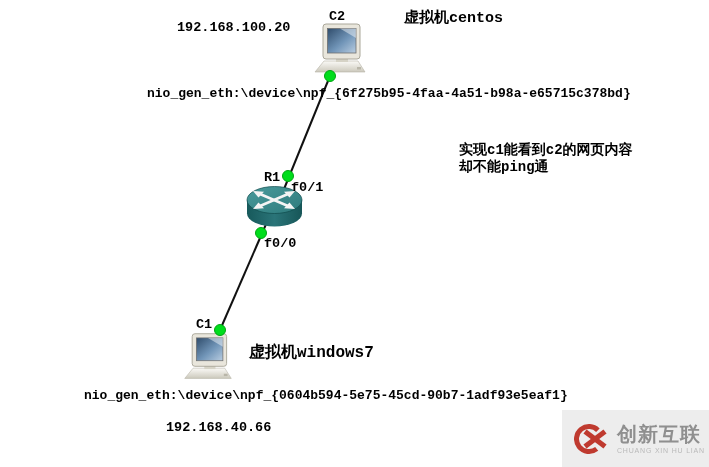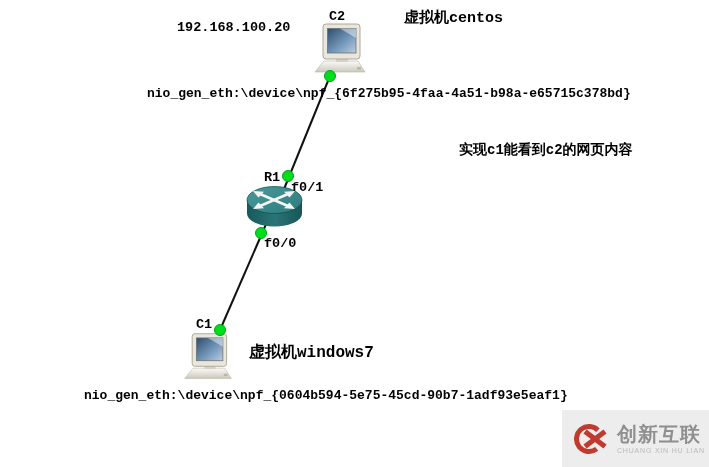--- a/index.html
+++ b/index.html
@@ -118,23 +118,25 @@
   <div class="lbl lbl-vm-c2">虚拟机centos</div>
   <div class="lbl lbl-nio-c2">nio_gen_eth:\device\npf_{6f275b95-4faa-4a51-b98a-e65715c378bd}</div>
 
   <div class="lbl lbl-name-r1">R1</div>
   <div class="lbl lbl-if-f01">f0/1</div>
   <div class="lbl lbl-if-f00">f0/0</div>
 
   <div class="lbl lbl-name-c1">C1</div>
   <div class="lbl lbl-vm-c1">虚拟机windows7</div>
   <div class="lbl lbl-nio-c1">nio_gen_eth:\device\npf_{0604b594-5e75-45cd-90b7-1adf93e5eaf1}</div>
+  <div class="lbl lbl-ip-c1">192.168.40.66</div>
 
   <div class="annotation">
     <div>实现c1能看到c2的网页内容</div>
+    <div>却不能ping通</div>
   </div>
 
   <div class="watermark">
     <svg width="36" height="36" viewBox="0 0 36 36">
       <circle cx="15" cy="18" r="12.5" fill="none" stroke="#bf3a2f" stroke-width="5" stroke-dasharray="57 21.5" transform="rotate(52 15 18)"></circle>
       <g stroke="#bf3a2f" stroke-width="5.2" stroke-linecap="butt">
         <line x1="11" y1="10.5" x2="31" y2="25.5"></line>
         <line x1="11" y1="25.5" x2="31" y2="10.5"></line>
       </g>
     </svg>

